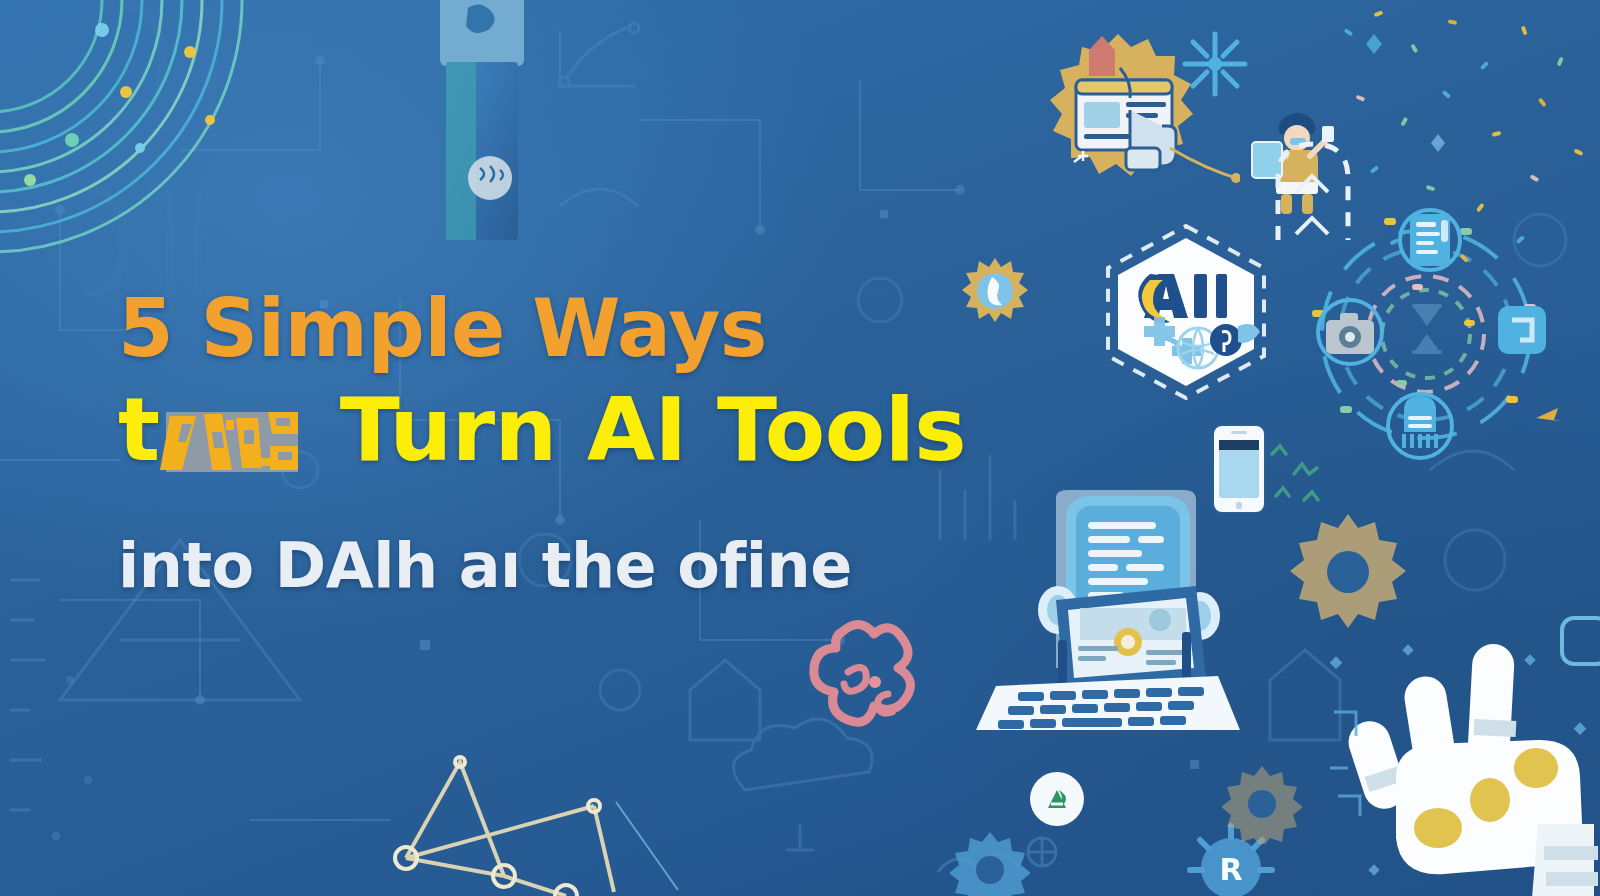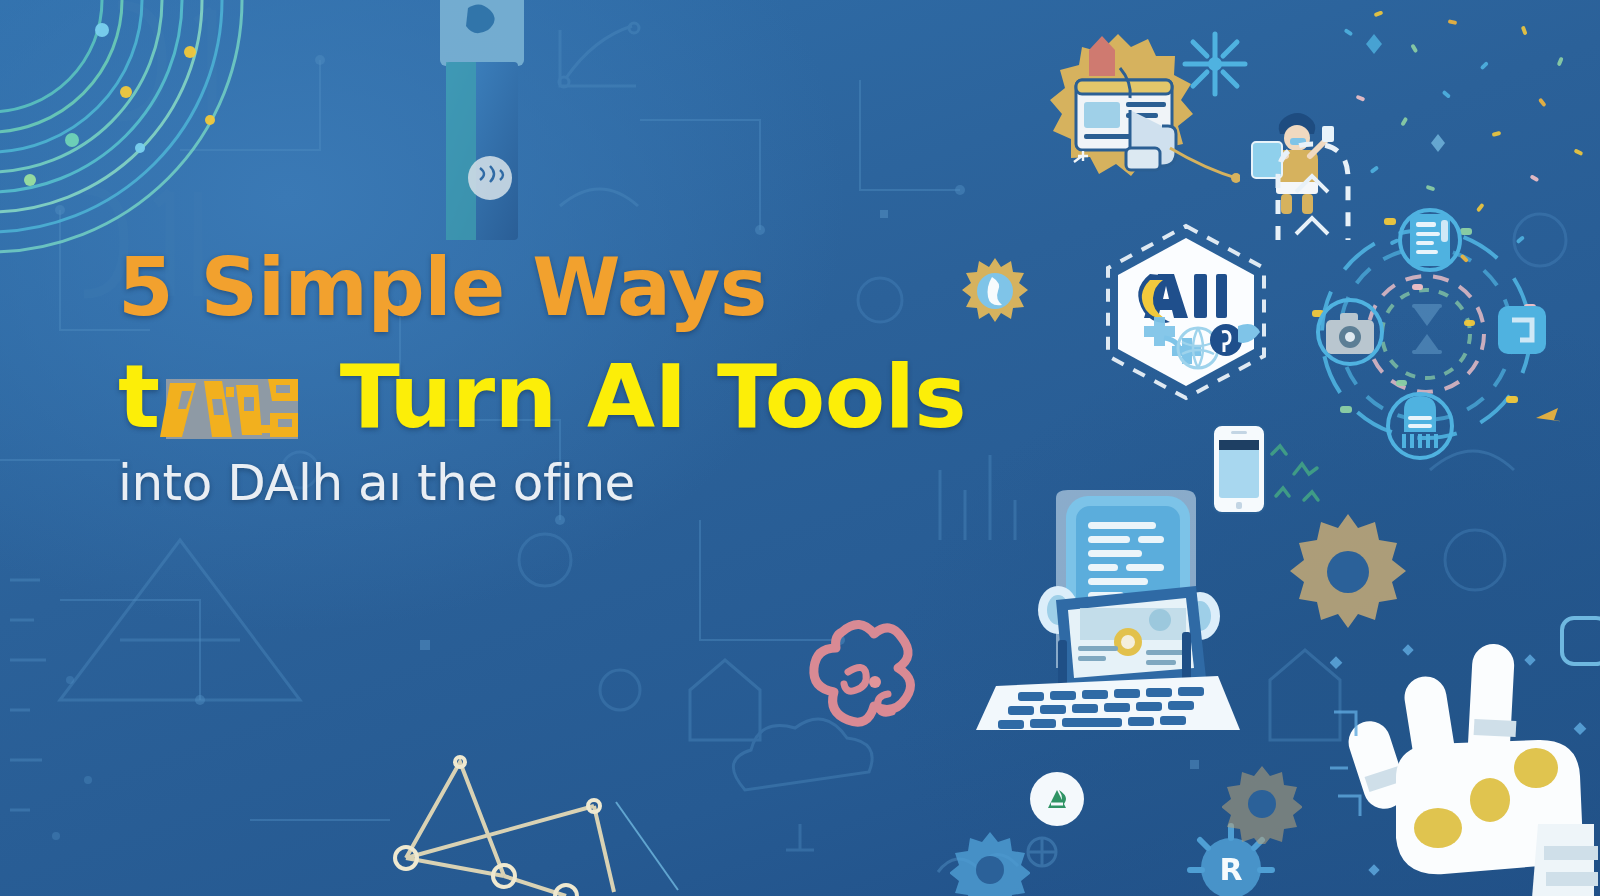--- a/index.html
+++ b/index.html
@@ -17,41 +17,42 @@
   
   #headline{
     position:absolute;left:118px;top:248px;width:1060px;
     z-index:40;
   }
   .hl-line{
     display:block;
     font-family:"DejaVu Sans","Liberation Sans",sans-serif;
     white-space:nowrap;
     letter-spacing:-0.5px;
+    margin-top:41px;
   }
   .hl-1{
     font-size:80px;font-weight:700;color:#f2a12e;
     line-height:1.0;
     text-shadow:0 2px 5px rgba(10,35,65,.38);
   }
   .hl-2{
     font-size:88px;font-weight:700;color:#fcee08;
     line-height:1.12;
-    margin-top:20px;
+    margin-top:12px;
     text-shadow:0 2px 5px rgba(10,35,65,.40);
   }
   
   .glitch{
     position:relative;display:inline-block;
     width:150px;height:72px;vertical-align:-14px;
     overflow:hidden;
     color:transparent;
   }
   .hl-3,.hl-4{
-    font-size:50px;font-weight:400;color:#e9eef4;
+    font-size:62px;font-weight:700;color:#e9eef4;
     line-height:1.45;
     text-shadow:0 2px 5px rgba(10,35,65,.40);
   }
   .hl-4{opacity:.93;}
 
   
   .art{position:absolute;z-index:25;}
 
   
   #ai-hex{left:1098px;top:222px;width:176px;height:180px;}

